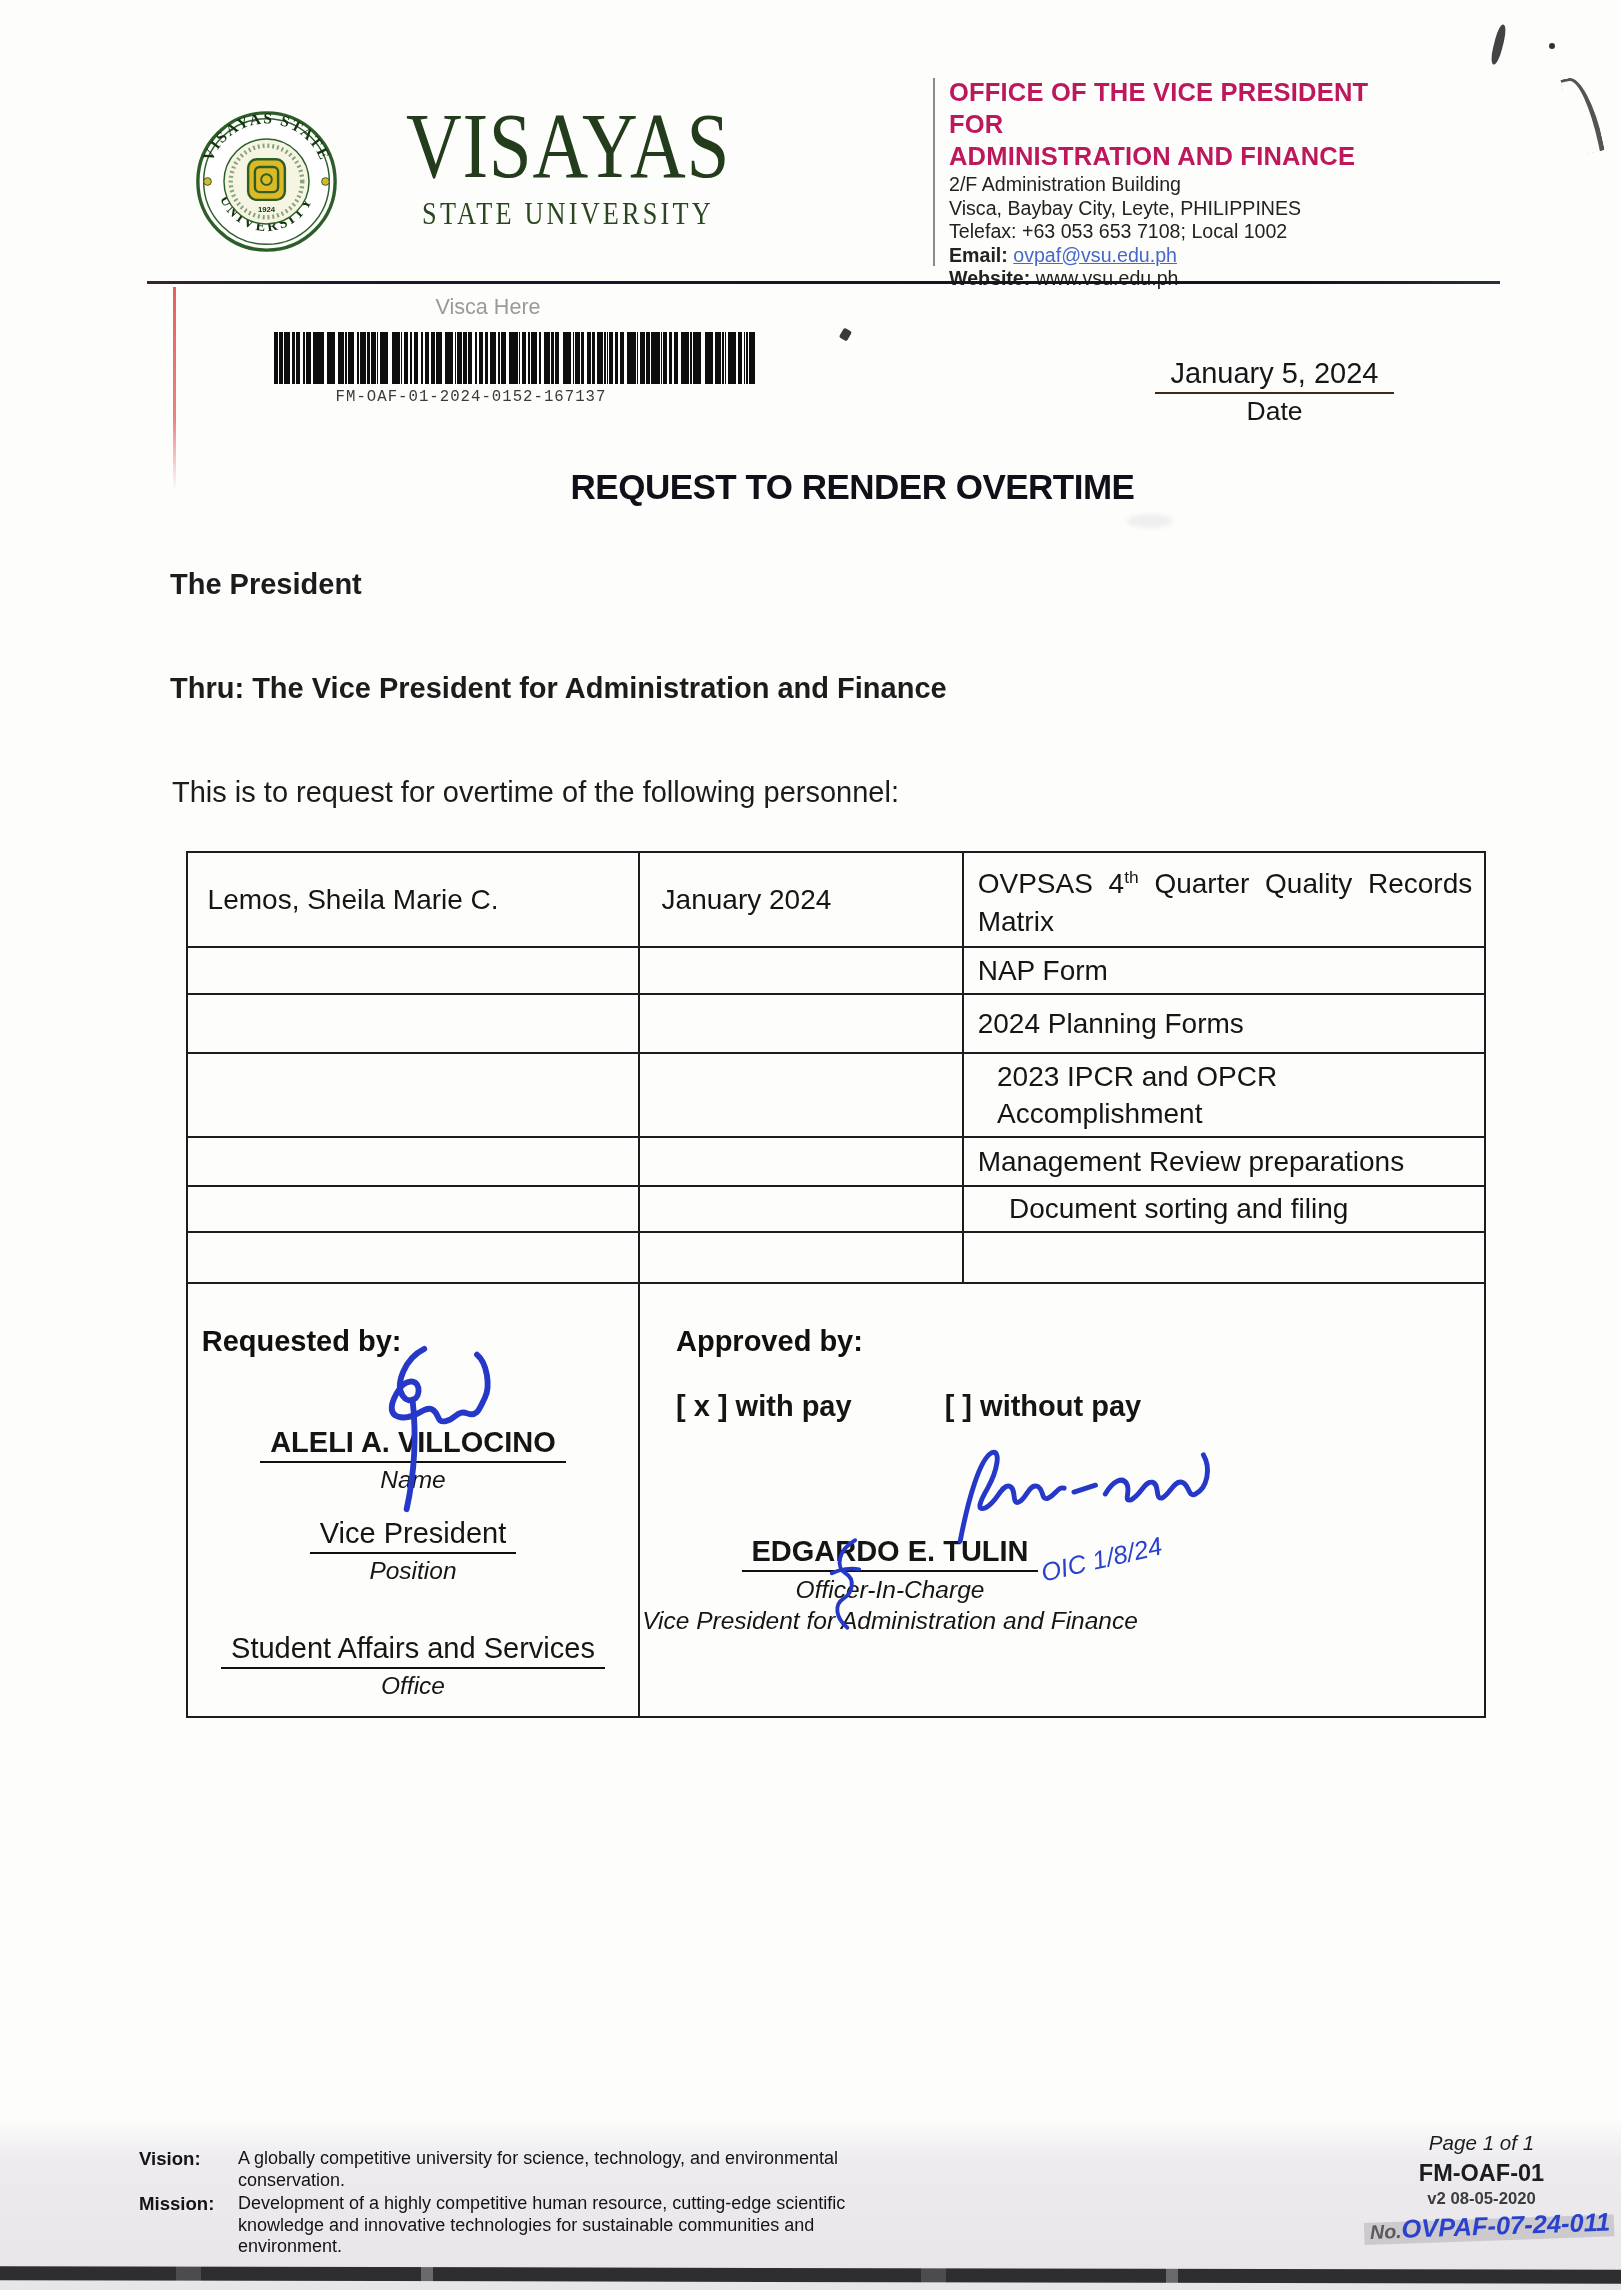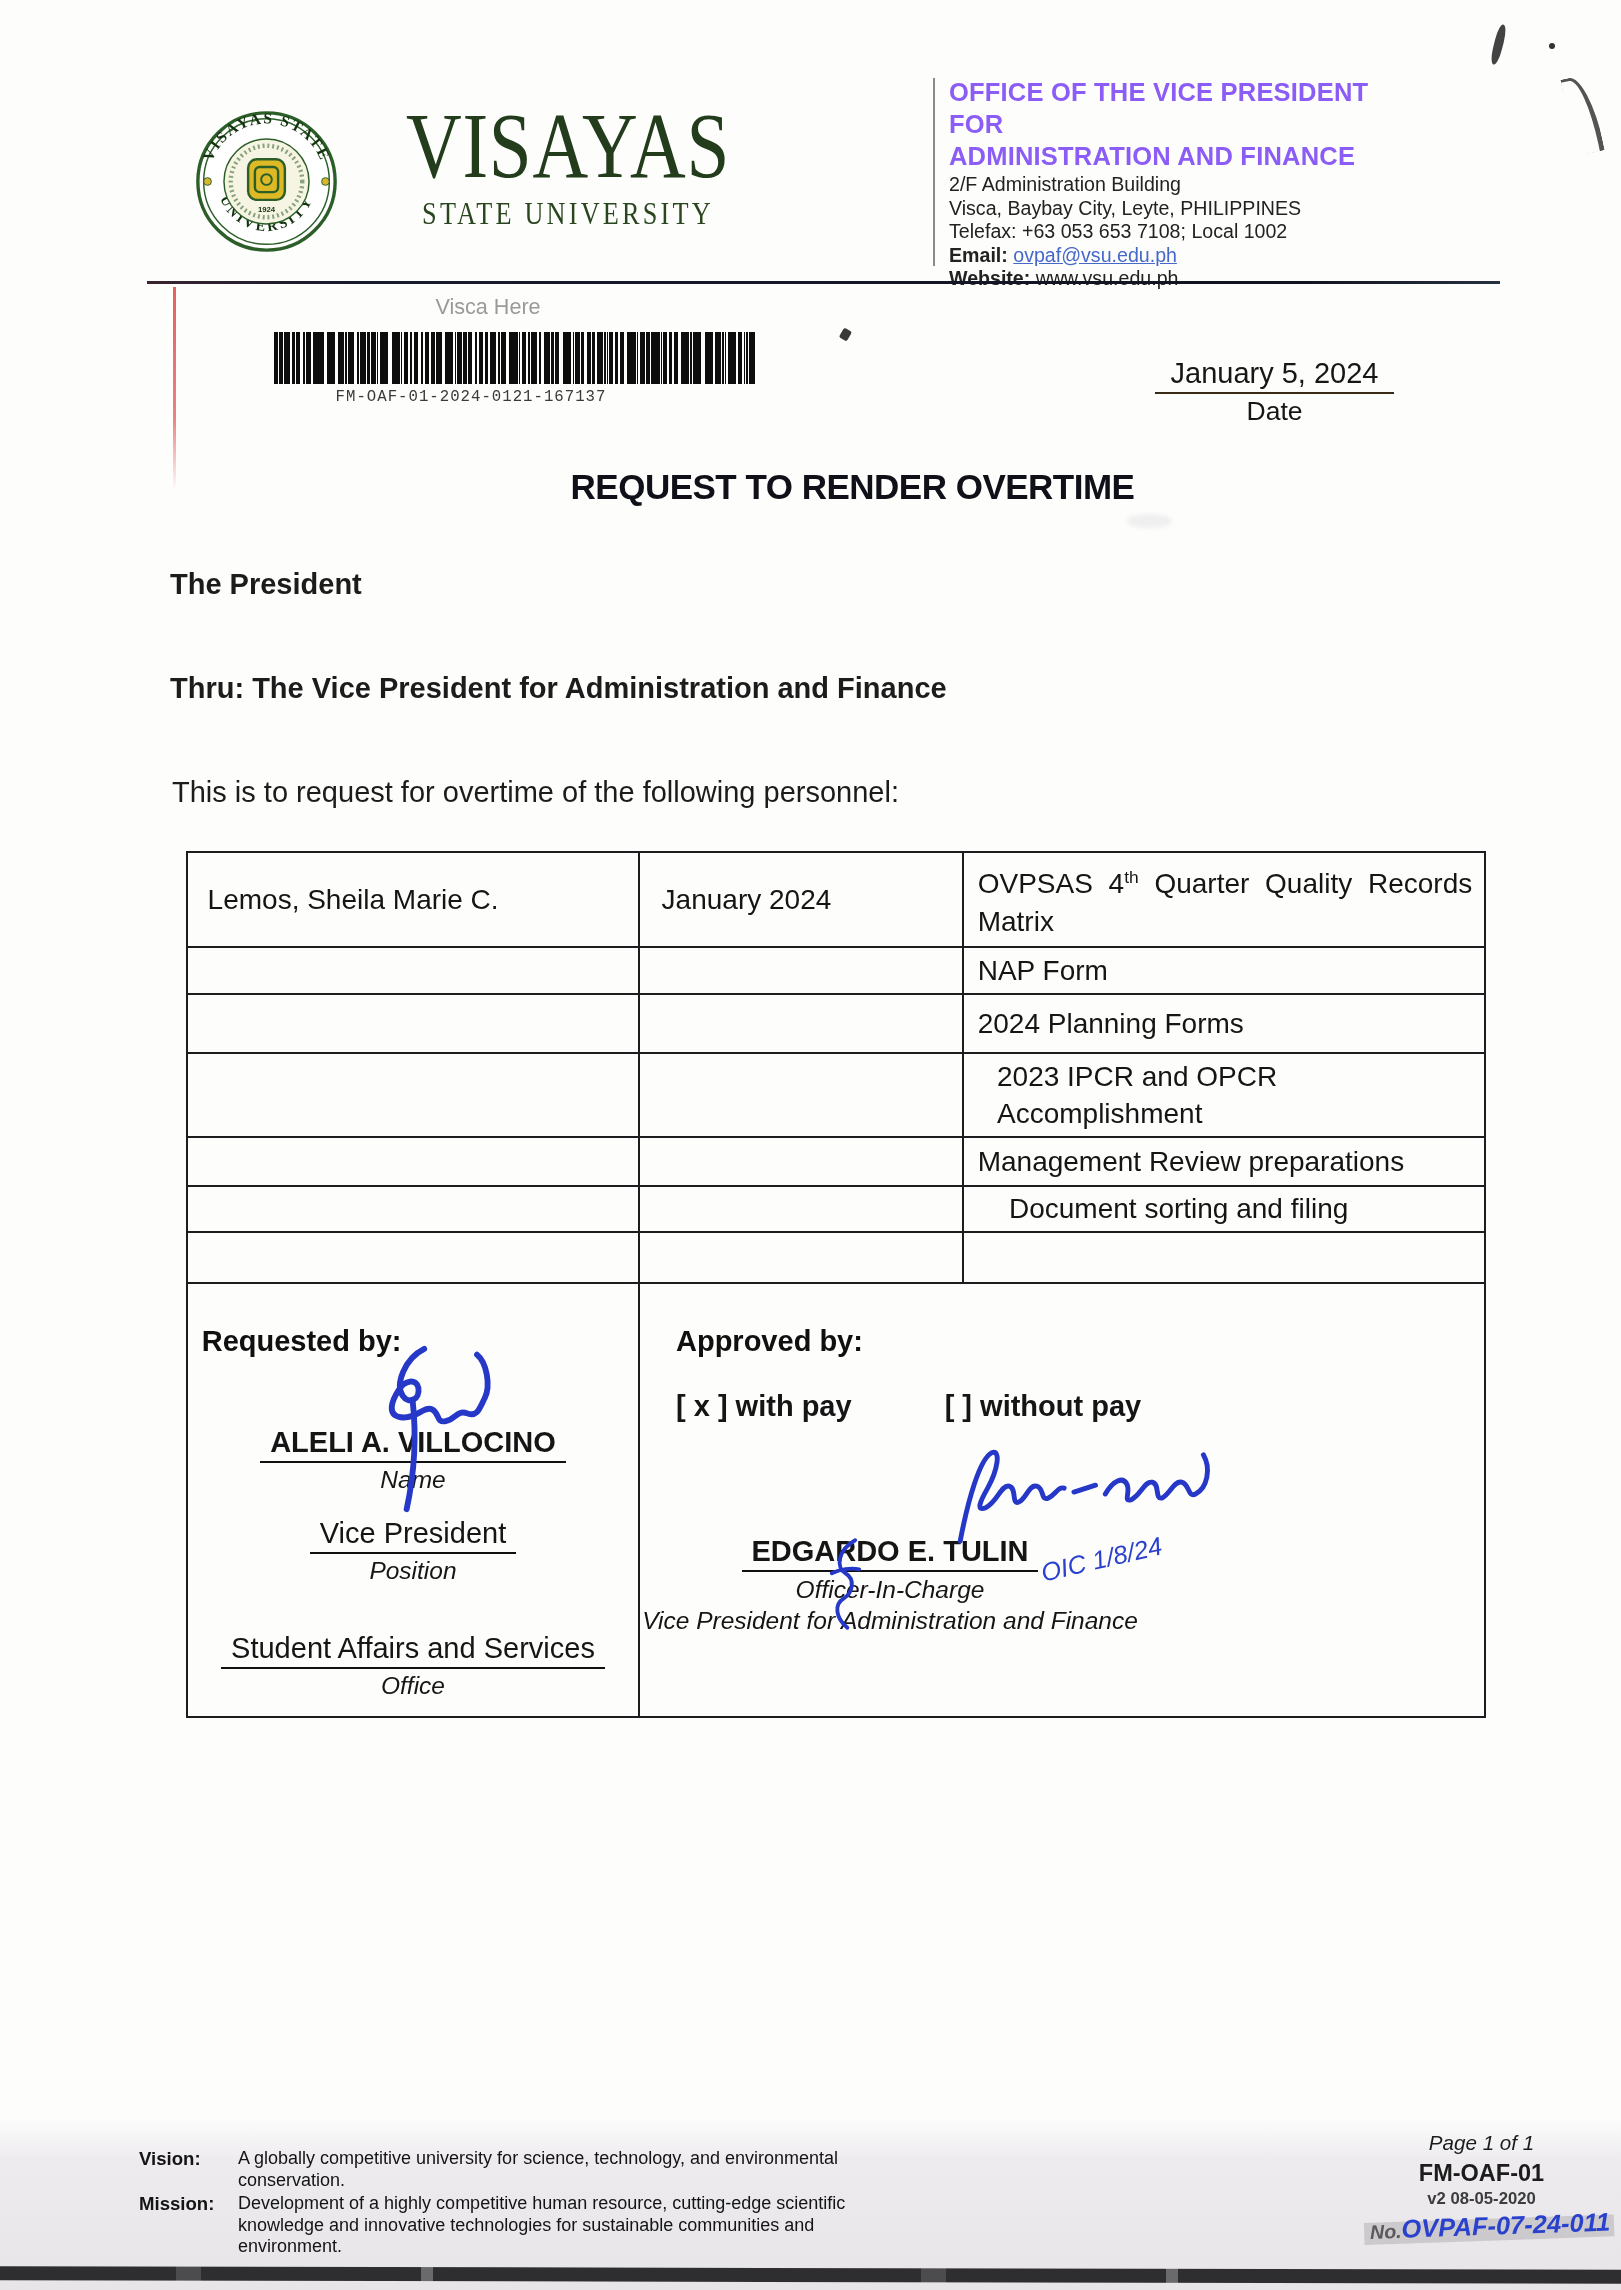--- a/index.html
+++ b/index.html
@@ -17,21 +17,21 @@
   .wordmark .big {
     font-family:"Liberation Serif", serif; font-size:94px; font-weight:400;
     letter-spacing:1px; color:#223c1c; line-height:102px; white-space:nowrap;
   }
   .wordmark .sub {
     font-family:"Liberation Serif", serif; font-size:32px; letter-spacing:3.9px;
     color:#2a461f; line-height:35px; white-space:nowrap;
   }
   .office-sep { position:absolute; left:933px; top:78px; width:2px; height:188px; background:#8a8a8a; }
   .office { position:absolute; left:949px; top:76px; width:461px; }
-  .office .title { font-size:25.5px; font-weight:bold; color:#8b5cf6; line-height:32px; letter-spacing:0.2px; }
+  .office .title { font-size:25.5px; font-weight:bold; color:#be185d; line-height:32px; letter-spacing:0.2px; }
   .office .line { font-size:19.6px; color:#222; line-height:22.5px; margin-top:1px; }
   .office .lbl-b { font-weight:bold; }
   .office a.email { color:#4668c8; text-decoration:underline; }
   .hdr-rule { position:absolute; left:147px; top:281px; width:1353px; height:2.9px;
               background:linear-gradient(90deg,#3a2430,#161b2e 15%,#10131f 85%,#27303f); }
 
   
   .scan-here { position:absolute; left:390px; top:294px; width:196px; text-align:center;
                font-size:21.6px; color:#9a9a9a; }
   .barcode { position:absolute; left:274px; top:332px; width:482px; height:52px;
@@ -176,21 +176,21 @@
     <div class="line">Visca, Baybay City, Leyte, PHILIPPINES</div>
     <div class="line">Telefax: +63 053 653 7108; Local 1002</div>
     <div class="line"><span class="lbl-b">Email: </span><a class="email" href="#">ovpaf@vsu.edu.ph</a></div>
     <div class="line"><span class="lbl-b">Website: </span><span>www.vsu.edu.ph</span></div>
   </div>
 
   <div class="hdr-rule"></div>
 
   <div class="scan-here">Visca Here</div>
   <div class="barcode"></div>
-  <div class="barcode-code">FM-OAF-01-2024-0121-167137</div>
+  <div class="barcode-code">FM-OAF-01-2024-0152-167137</div>
 
   <div class="date-block">
     <span class="date-value">January 5, 2024</span>
     <div class="date-label">Date</div>
   </div>
 
   <div class="doc-title">REQUEST TO RENDER OVERTIME</div>
   <div class="addressee">The President</div>
   <div class="thru">Thru: The Vice President for Administration and Finance</div>
   <div class="intro">This is to request for overtime of the following personnel:</div>

